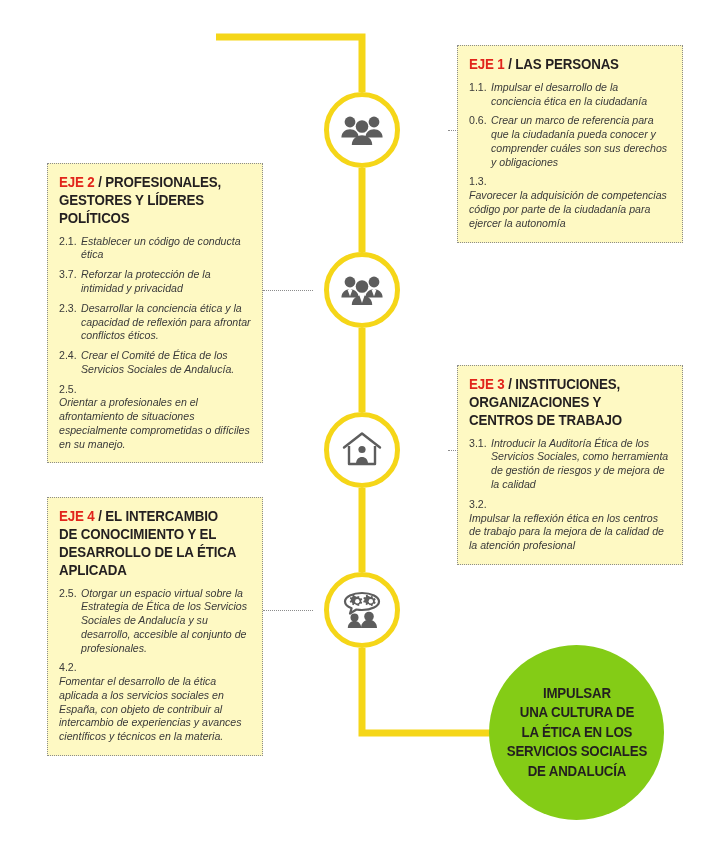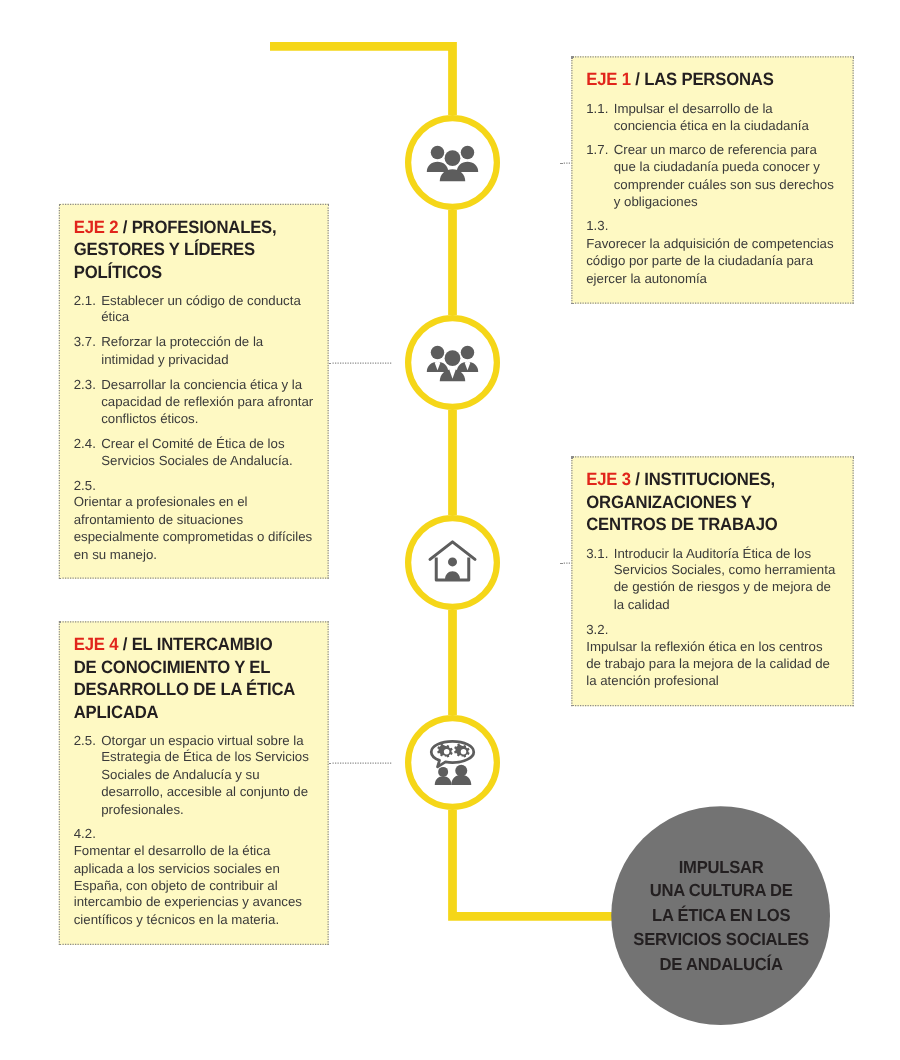--- a/index.html
+++ b/index.html
@@ -69,35 +69,35 @@
     color: #3a3a3a;
     margin-bottom: 6px;
   }
   .item:last-child { margin-bottom: 0; flex-direction: column; }
   .item-num {
     flex: 0 0 auto;
     min-width: 22px;
     text-align: left;
     padding-right: 3px;
   }
-  .item-txt { flex: 1 1 auto; }
+  .item-txt { flex: 1 1 auto; font-style: italic; }
 
   
   .connector {
     position: absolute;
     height: 0;
     border-top: 1.5px dotted #8c8c8c;
   }
 
   
   .goal {
     position: absolute;
     width: 175px; height: 175px;
     border-radius: 50%;
-    background: #737373;
+    background: #84cc16;
     display: flex; align-items: center; justify-content: center;
     text-align: center;
   }
   .goal-text {
     font-weight: 700;
     font-size: 14px;
     line-height: 1.40;
     color: #231f20;
     letter-spacing: -0.2px;
     transform: scaleX(0.95);
@@ -199,21 +199,21 @@
   <div class="box" style="left:457px; top:45px; width:226px;">
     <div class="box-title">
       <span class="eje">EJE 1</span><span class="slash"> / </span><span>LAS PERSONAS</span>
     </div>
     <ul class="items">
       <li class="item">
         <span class="item-num">1.1.</span>
         <span class="item-txt">Impulsar el desarrollo de la conciencia ética en la ciudadanía</span>
       </li>
       <li class="item">
-        <span class="item-num">1.7.</span>
+        <span class="item-num">0.6.</span>
         <span class="item-txt">Crear un marco de referencia para que la ciudadanía pueda conocer y comprender cuáles son sus derechos y obligaciones</span>
       </li>
       <li class="item">
         <span class="item-num">1.3.</span>
         <span class="item-txt">Favorecer la adquisición de competencias código por parte de la ciudadanía para ejercer la autonomía</span>
       </li>
     </ul>
   </div>
 
   <div class="box" style="left:47px; top:163px; width:216px;">

